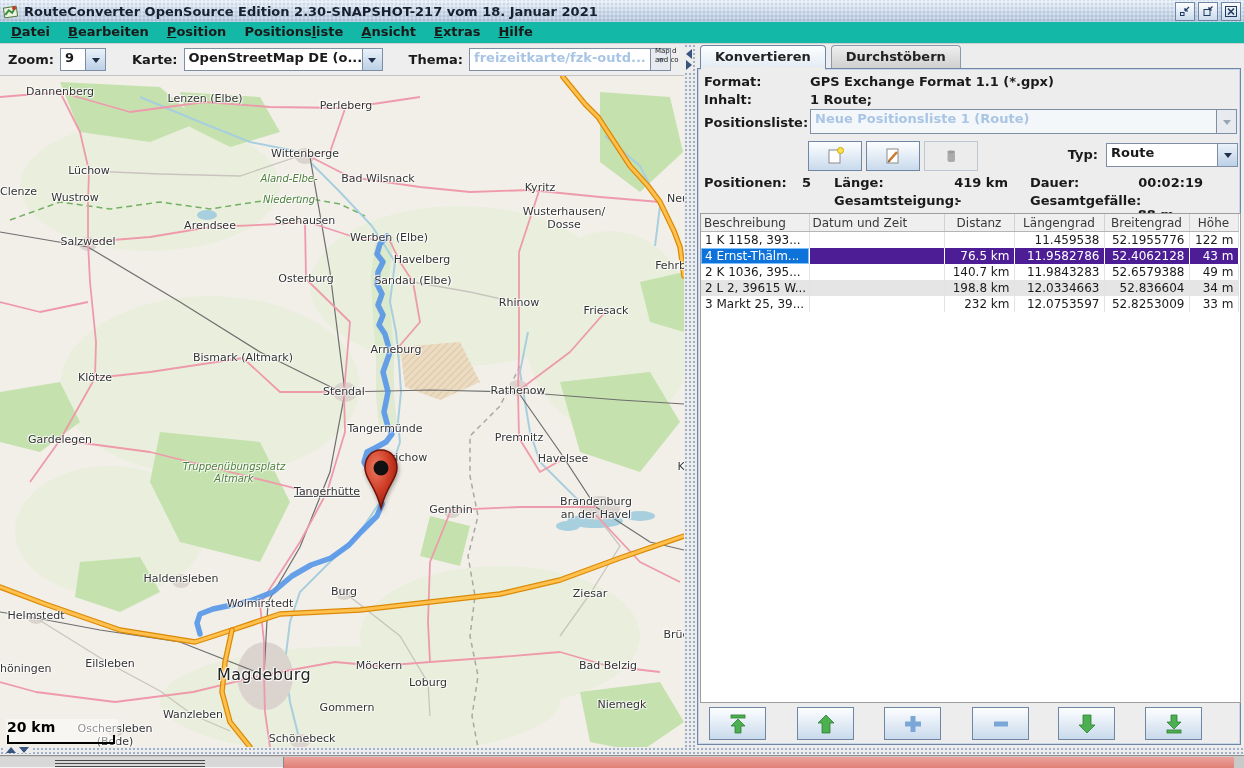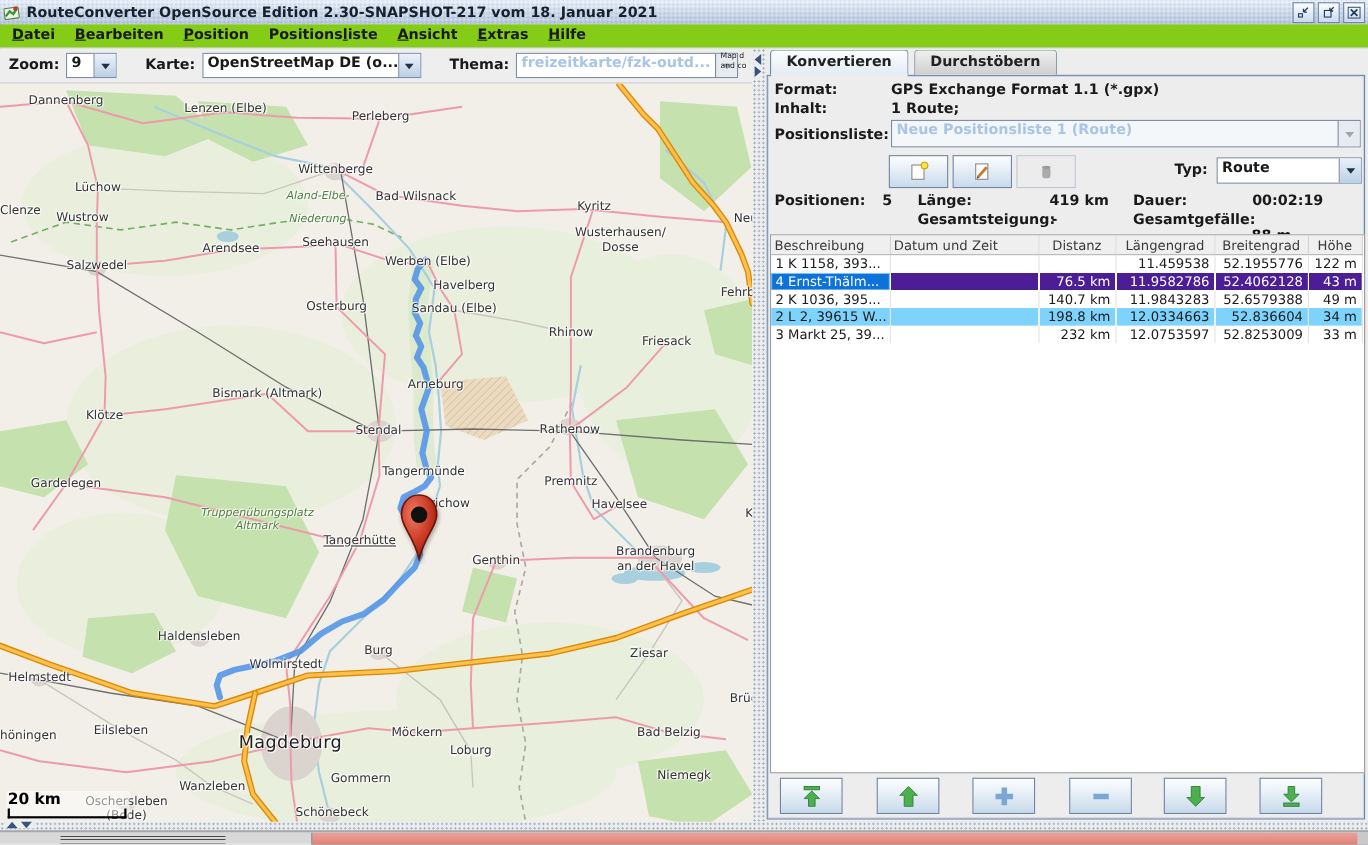--- a/index.html
+++ b/index.html
@@ -11,21 +11,21 @@
     background:linear-gradient(#E9F0F9 0%,#CBD8E9 55%,#B6C6DC 100%);position:relative;}
   .titlebar::after{content:"";position:absolute;inset:0;pointer-events:none;
     background-image:radial-gradient(rgba(255,255,255,.55) 1px,transparent 1px),radial-gradient(rgba(90,110,140,.25) 1px,transparent 1px);
     background-size:4px 4px;background-position:0 0,2px 2px;mix-blend-mode:normal;opacity:.5;}
   .title-text{font-weight:bold;color:#16202E;margin-left:5px;position:relative;z-index:2;white-space:nowrap;}
   .win-btns{margin-left:auto;display:flex;gap:3px;position:relative;z-index:2;}
   .win-btn{width:18px;height:17px;border:1px solid #6F87A5;background:linear-gradient(#FDFEFF,#C9DAEC);
     display:flex;align-items:center;justify-content:center;}
   .win-btn svg{display:block;}
   
-  .menubar{height:21px;display:flex;align-items:stretch;background:#84cc16;border-bottom:1px solid #CFCFCF;padding-left:2px;}
+  .menubar{height:21px;display:flex;align-items:stretch;background:#14b8a6;border-bottom:1px solid #CFCFCF;padding-left:2px;}
   .menu-item{padding:0 9px;line-height:20px;font-weight:bold;cursor:default;}
   .mn{text-decoration:underline;}
   
   .main{display:flex;height:703px;}
   .left{width:684px;display:flex;flex-direction:column;}
   
   .toolbar{height:31px;background:#EEEEEE;border-bottom:1px solid #C4C4C4;display:flex;align-items:center;
     padding-left:8px;position:relative;flex:none;}
   .tb-label{font-weight:bold;margin-right:6px;}
   .combo{display:flex;align-items:stretch;border:1px solid #808EA5;background:#fff;height:21px;}
@@ -87,21 +87,21 @@
     background:linear-gradient(#FDFEFF,#C9DAEC);display:flex;align-items:center;justify-content:center;}
   .mini-btn.disabled{border-color:#BFC8D2;background:#ECECEC;}
   
   .tablewrap{position:absolute;left:2px;top:144px;width:539px;height:488px;background:#fff;border:1px solid #9E9E9E;overflow:hidden;}
   table.pos{border-collapse:collapse;table-layout:fixed;width:537px;font-size:12px;}
   table.pos th{height:17px;font-weight:normal;color:#3a3a3a;background:#EFEFEF;border-bottom:1px solid #B5B5B5;
     border-right:1px solid #D2D2D2;padding:0 3px;text-align:left;white-space:nowrap;overflow:hidden;}
   table.pos th.ctr{text-align:center;}
   table.pos td{height:16px;padding:0 4px;border-right:1px solid #E3E3E3;white-space:nowrap;overflow:hidden;}
   table.pos td.num{text-align:right;}
-  table.pos tr.alt td{background:#7dd3fc;margin-left:36px;}
+  table.pos tr.alt td{background:#e5e5e5;margin-left:36px;}
   table.pos tr.sel td{background:#4c1d95;color:#fff;border-right-color:rgba(255,255,255,.45);}
   table.pos tr.sel td.focuscell{background:#0D72D9;box-shadow:inset 0 0 0 1px #7FC0FF;}
   
   .move-btn{position:absolute;top:638px;width:55px;height:31px;border:1px solid #6F87A5;
     background:linear-gradient(#FDFEFF,#C9DAEC);display:flex;align-items:center;justify-content:center;}
 </style>
 </head>
 <body>
 
 <div id="app">
@@ -350,21 +350,21 @@
             <div class="mlabel" style="left: 344px; top: 516px;">Burg</div>
             <div class="mlabel" style="left: 36px; top: 540px;">Helmstedt</div>
             <div class="mlabel" style="left: 676px; top: 559px;">Brüc</div>
             <div class="mlabel" style="left: 110px; top: 588px;">Eilsleben</div>
             <div class="mlabel" style="left: 379px; top: 590px;">Möckern</div>
             <div class="mlabel" style="left: 608px; top: 590px;">Bad Belzig</div>
             <div class="mlabel c" style="left: 264px; top: 599px;">Magdeburg</div>
             <div class="mlabel e" style="left: 0px; top: 593px;">höningen</div>
             <div class="mlabel" style="left: 428px; top: 607px;">Loburg</div>
             <div class="mlabel" style="left: 622px; top: 629px;">Niemegk</div>
-            <div class="mlabel" style="left: 316px; top: 632px; padding-left: 24px;">Gommern</div>
+            <div class="mlabel" style="left: 335px; top: 632px; padding-left: 24px;">Gommern</div>
             <div class="mlabel" style="left: 193px; top: 639px;">Wanzleben</div>
             <div class="mlabel" style="left: 115px; top: 653px;">Oschersleben</div>
             <div class="mlabel" style="left: 115px; top: 666px;">(Bode)</div>
             <div class="mlabel" style="left: 302px; top: 663px;">Schönebeck</div>
           </div>
 
         <svg class="pin" width="38" height="64" viewBox="0 0 38 64">
           <path d="M19 2 C9 2 3 10 3 20 C3 31 13 37 19 60 C25 37 35 31 35 20 C35 10 29 2 19 2 Z" fill="url(#ping)" stroke="#6E1208" stroke-width="1.5"></path>
           <circle cx="19" cy="20" r="7.5" fill="#111"></circle>
         </svg>

